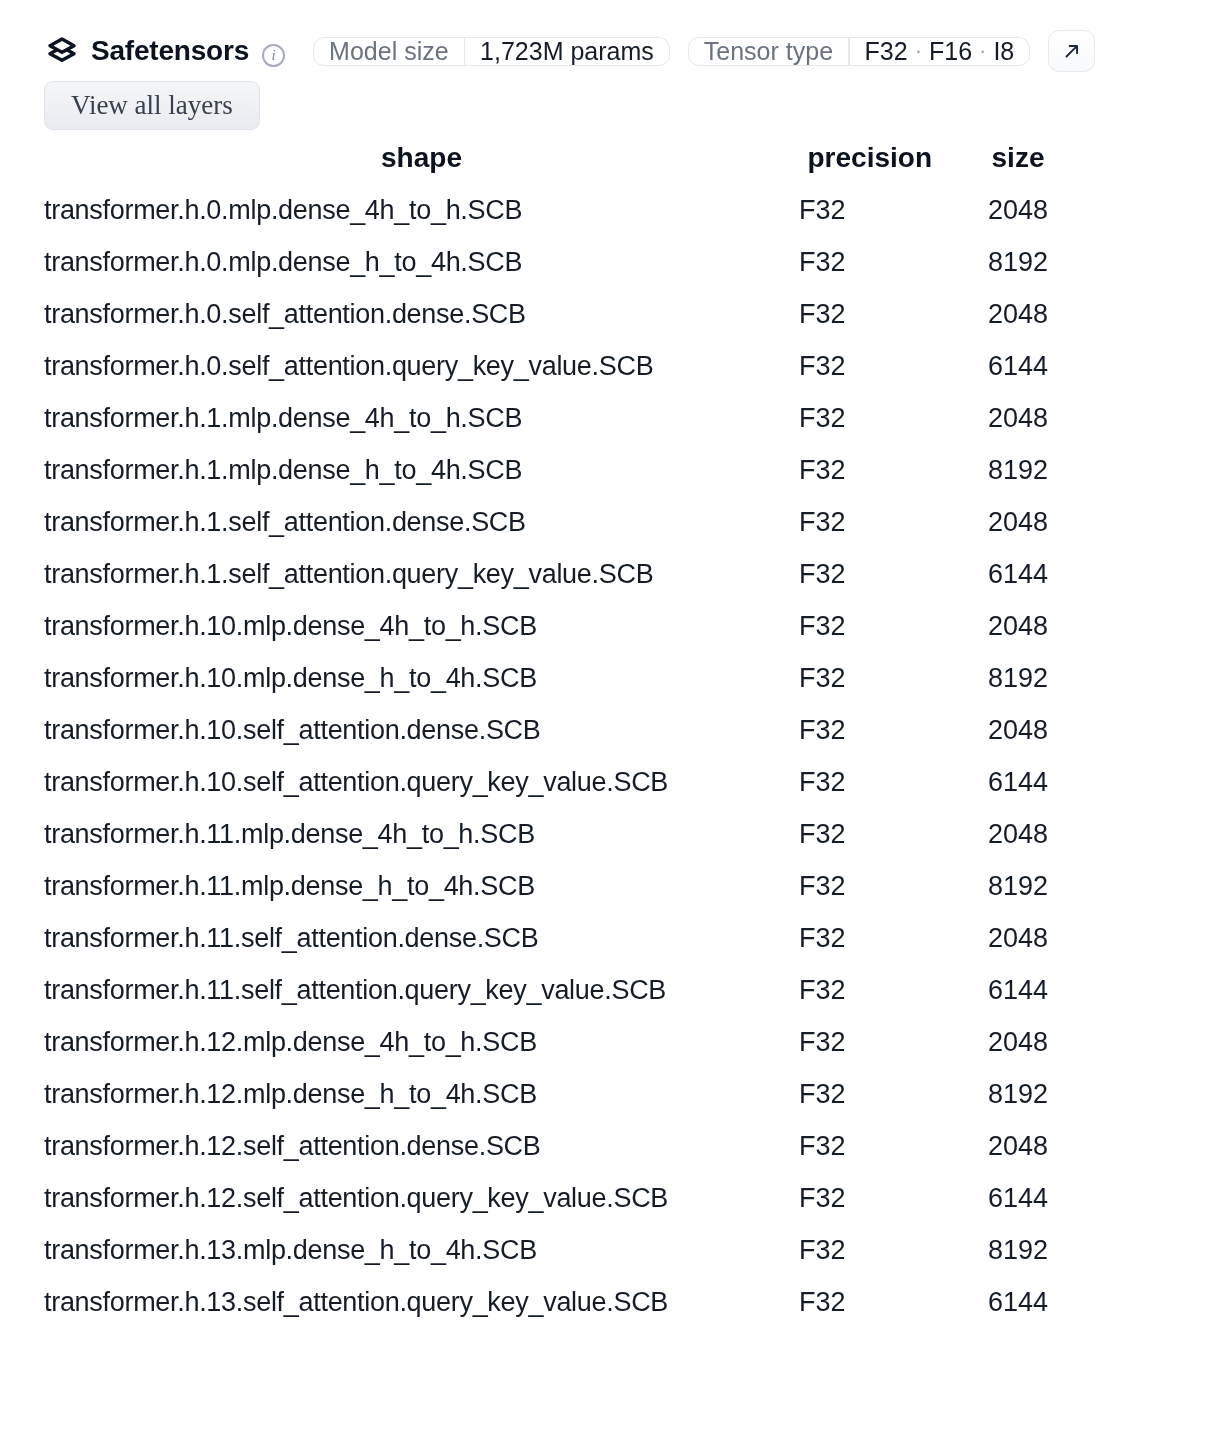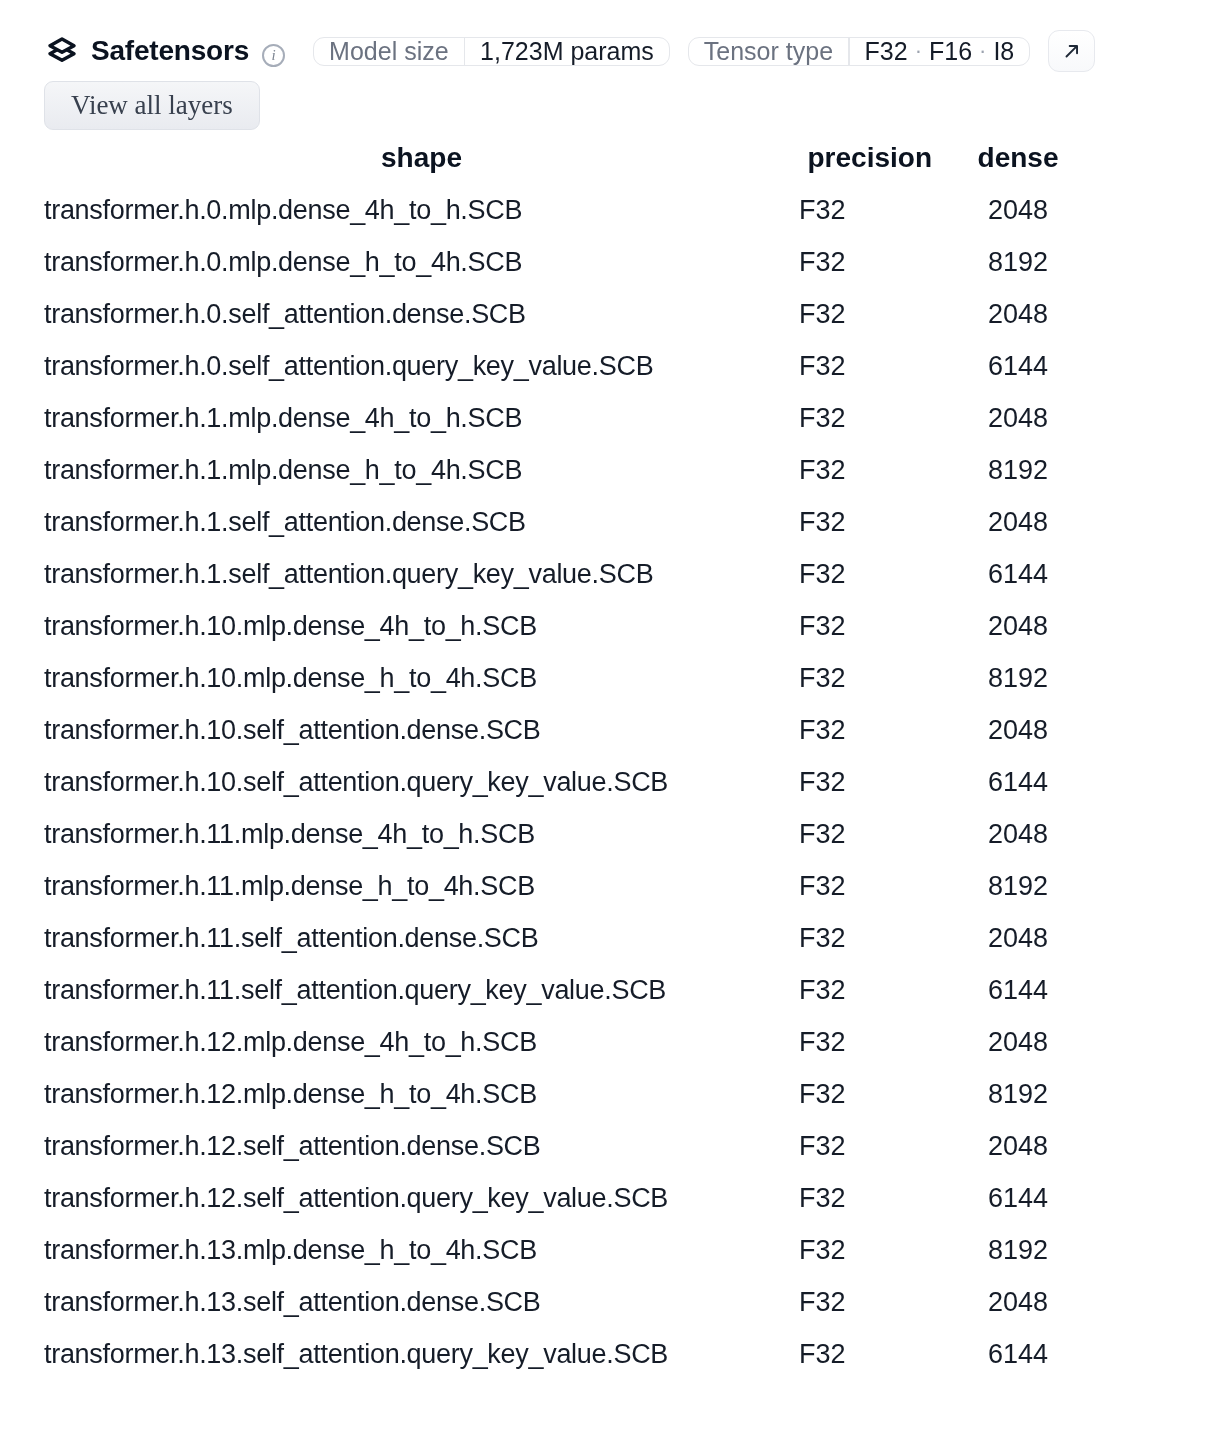--- a/index.html
+++ b/index.html
@@ -186,21 +186,21 @@
   <table class="tensor-table">
     <colgroup>
       <col class="col-layer">
         <col class="col-precision">
         <col class="col-shape">
     </colgroup>
     <thead>
       <tr>
         <th class="h-layer">shape</th>
         <th class="h-precision">precision</th>
-        <th class="h-shape">dense</th>
+        <th class="h-shape">size</th>
       </tr>
     </thead>
     <tbody id="table-body">
         <tr>
     <td class="c-layer">transformer.h.0.mlp.dense_4h_to_h.SCB</td>
     <td class="c-precision">F32</td>
     <td class="c-shape">2048</td>
   </tr>
         <tr>
     <td class="c-layer">transformer.h.0.mlp.dense_h_to_4h.SCB</td>
@@ -296,25 +296,20 @@
     <td class="c-layer">transformer.h.12.self_attention.query_key_value.SCB</td>
     <td class="c-precision">F32</td>
     <td class="c-shape">6144</td>
   </tr>
         <tr>
     <td class="c-layer">transformer.h.13.mlp.dense_h_to_4h.SCB</td>
     <td class="c-precision">F32</td>
     <td class="c-shape">8192</td>
   </tr>
         <tr>
-    <td class="c-layer">transformer.h.13.self_attention.dense.SCB</td>
-    <td class="c-precision">F32</td>
-    <td class="c-shape">2048</td>
-  </tr>
-        <tr>
     <td class="c-layer">transformer.h.13.self_attention.query_key_value.SCB</td>
     <td class="c-precision">F32</td>
     <td class="c-shape">6144</td>
   </tr>
       </tbody>
   </table>
 
 </div>
 
 </body></html>

